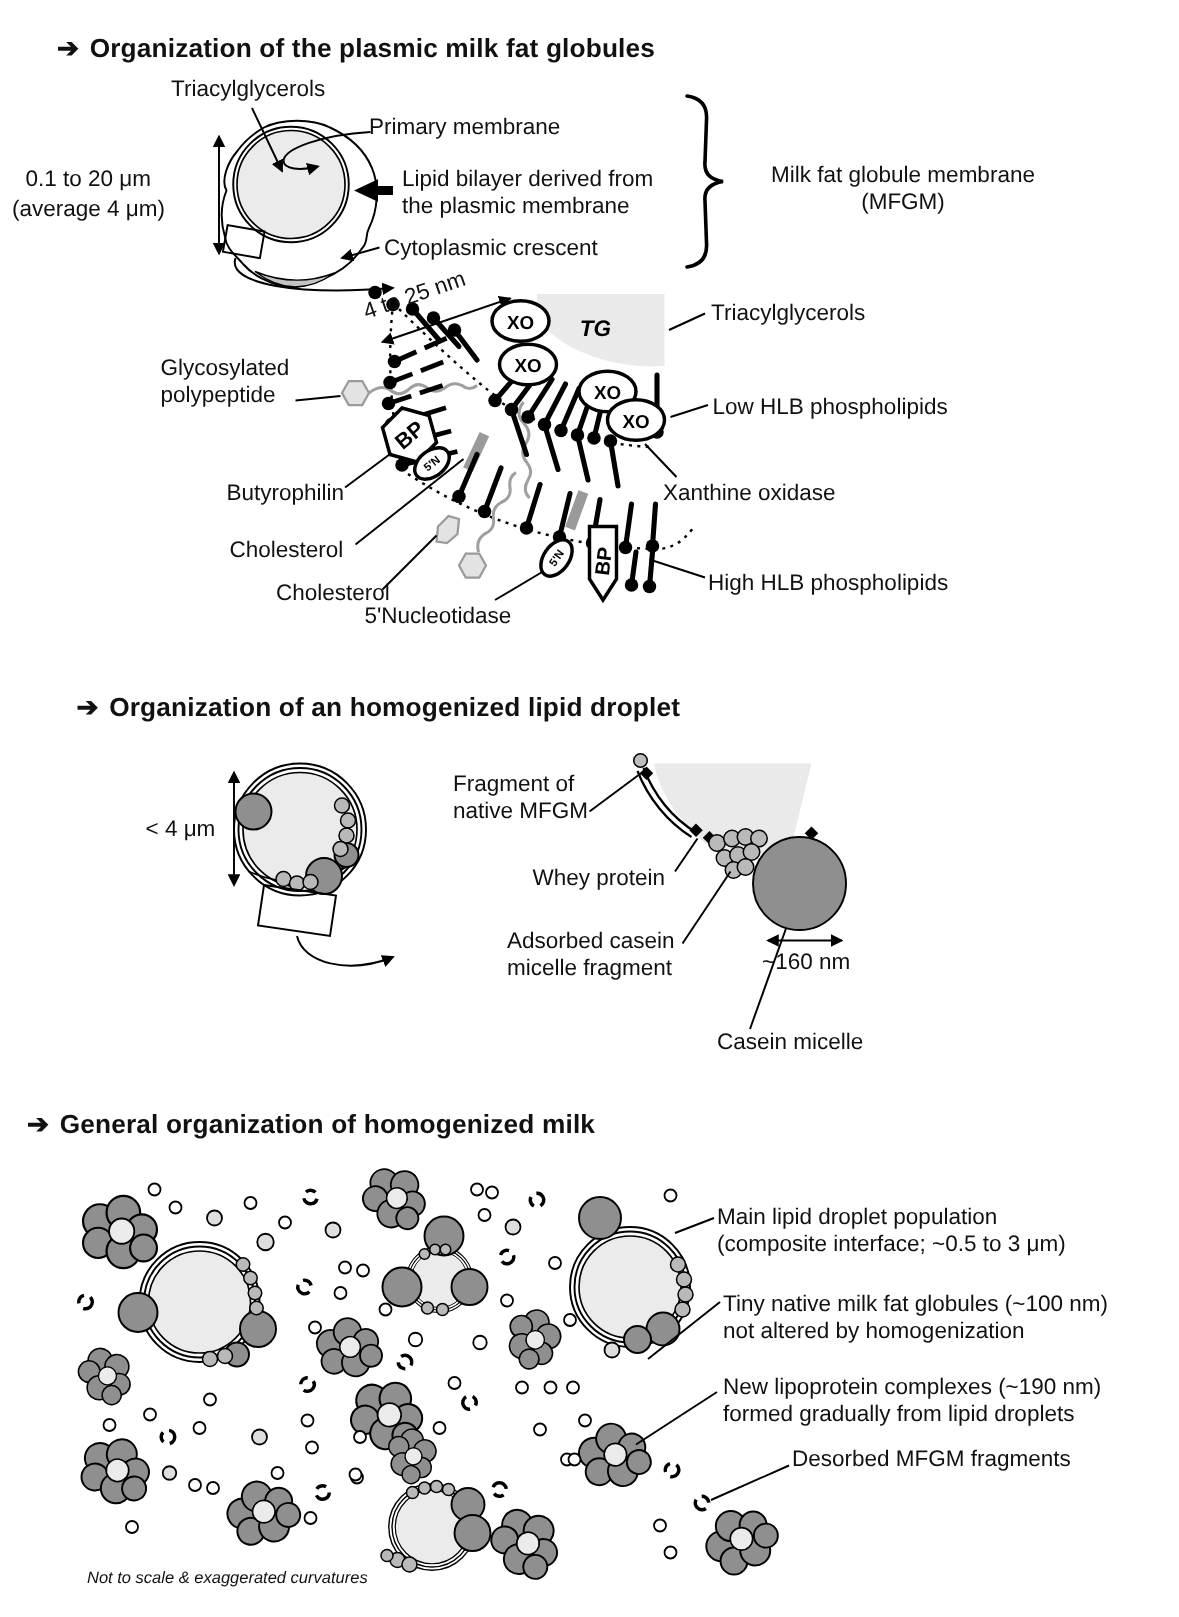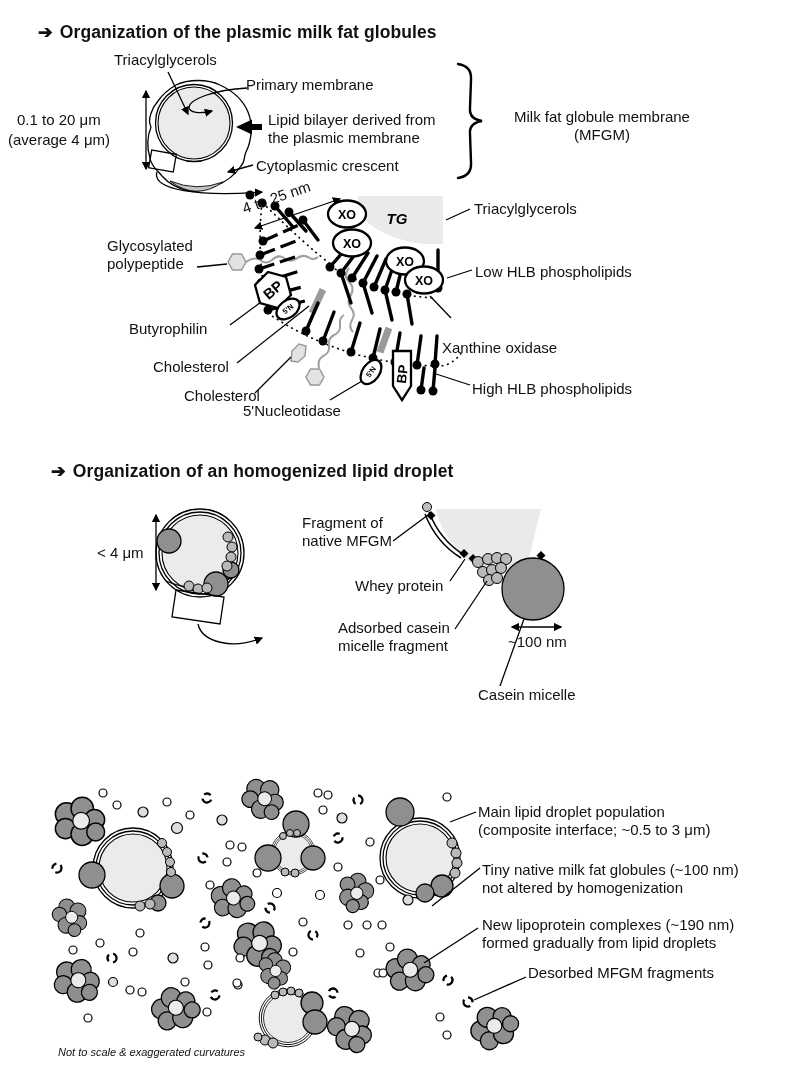--- a/index.html
+++ b/index.html
@@ -409,41 +409,44 @@
 <div class="lbl" style="left:256px;top:157px">Cytoplasmic crescent</div>
 <div class="lbl center" style="left:486px;top:108px;width:232px">Milk fat globule membrane
 (MFGM)</div>
 
 <div class="lbl rot" style="left:243px;top:200px">4 to 25 nm</div>
 <svg class="layer" width="786" height="1078" viewBox="0 0 786 1078" style="pointer-events:none">
   <text x="397" y="224" font-size="15" font-weight="bold" font-style="italic" fill="#000" text-anchor="middle" font-family="Liberation Sans, sans-serif">TG</text>
 </svg>
 <div class="lbl" style="left:107px;top:237px">Glycosylated
 polypeptide</div>
-<div class="lbl" style="left:129px;top:320px">Butyrophilin</div>
+<div class="lbl" style="left:151px;top:320px">Butyrophilin</div>
 <div class="lbl" style="left:153px;top:358px">Cholesterol</div>
 <div class="lbl" style="left:184px;top:387px">Cholesterol</div>
 <div class="lbl" style="left:243px;top:402px">5'Nucleotidase</div>
 <div class="lbl" style="left:474px;top:200px">Triacylglycerols</div>
 <div class="lbl" style="left:475px;top:263px">Low HLB phospholipids</div>
-<div class="lbl" style="left:442px;top:339px">Xanthine oxidase</div>
+<div class="lbl" style="left:442px;top:320px">Xanthine oxidase</div>
 <div class="lbl" style="left:472px;top:380px">High HLB phospholipids</div>
 
 <div class="hdr" style="left:51px;top:461px">
   <span class="arr">➔</span><span>Organization of an homogenized lipid droplet</span>
 </div>
 <div class="lbl" style="left:97px;top:544px">&lt; 4 μm</div>
 <div class="lbl" style="left:302px;top:514px">Fragment of
 native MFGM</div>
 <div class="lbl" style="left:355px;top:577px">Whey protein</div>
 <div class="lbl" style="left:338px;top:619px">Adsorbed casein
 micelle fragment</div>
-<div class="lbl" style="left:508px;top:633px">~100 nm</div>
+<div class="lbl" style="left:508px;top:633px">~160 nm</div>
 <div class="lbl" style="left:478px;top:686px">Casein micelle</div>
 
+<div class="hdr" style="left:18px;top:739px">
+  <span class="arr">➔</span><span>General organization of homogenized milk</span>
+</div>
 <div class="lbl" style="left:478px;top:803px">Main lipid droplet population
 (composite interface; ~0.5 to 3 μm)</div>
 <div class="lbl" style="left:482px;top:861px">Tiny native milk fat globules (~100 nm)
 not altered by homogenization</div>
 <div class="lbl" style="left:482px;top:916px">New lipoprotein complexes (~190 nm)
 formed gradually from lipid droplets</div>
 <div class="lbl" style="left:528px;top:964px">Desorbed MFGM fragments</div>
 <div class="lbl italic" style="left:58px;top:1046px">Not to scale &amp; exaggerated curvatures</div>
 
 </div>

